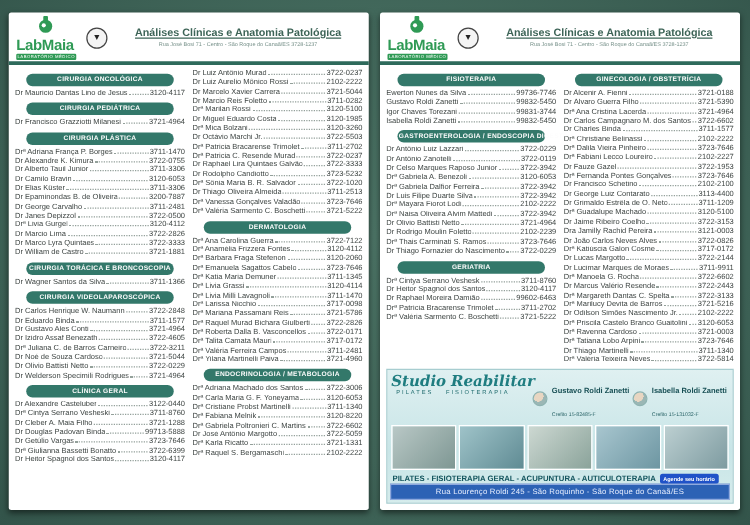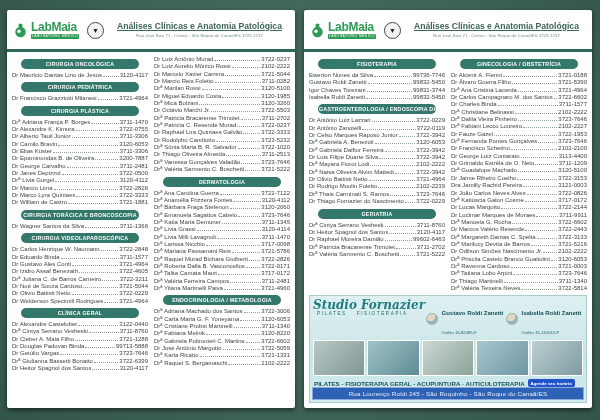--- a/index.html
+++ b/index.html
@@ -11,21 +11,21 @@
   .board{display:flex;gap:9px;padding:10px 7px;}
   .page{
     width:288px;height:398px;background:#ffffff;border-radius:2px;
     box-shadow:0 2px 5px rgba(0,0,0,.55);box-sizing:border-box;position:relative;
   }
   
   .page-header{
     display:flex;align-items:center;height:34px;padding:3px 6px 2px;
     border-bottom:3px solid #2e6a5b;box-sizing:content-box;
   }
-  .brand{display:flex;align-items:center;gap:3px;}
+  .brand{display:flex;align-items:center;gap:3px;flex-direction:column;}
   .flask{width:15px;height:15px;}
   .brand-text{display:flex;flex-direction:column;line-height:1;}
   .brand-name{font-size:12px;font-weight:bold;color:#2f9a55;letter-spacing:-.3px;}
   .brand-sub{font-size:3.4px;color:#fff;background:#2f9a55;text-align:center;
     padding:.6px 1px;margin-top:1px;letter-spacing:.4px;border-radius:1px;}
   .seal{width:15px;height:15px;border-radius:50%;border:1.4px solid #444;margin:0 6px 0 8px;
     display:flex;align-items:center;justify-content:center;background:#f4f4f4;}
   .seal-glyph{font-size:7px;color:#222;line-height:1;}
   .title-block{flex:1;text-align:center;line-height:1.15;}
   .page-title{font-size:8.6px;font-weight:bold;color:#3d6457;text-decoration:underline;}
@@ -749,21 +749,21 @@
     <div class="ad">
       <div class="ad-top">
         <div class="studio-logo">
           <div class="studio-line">
             <span class="studio-word">Studio</span>
             <svg class="figure-icon" viewBox="0 0 12 16">
               <circle cx="6" cy="2.2" r="1.8" fill="#1f7d80"></circle>
               <path d="M6 4 C 4 7, 8 9, 6 13" stroke="#1f7d80" stroke-width="1.6" fill="none"></path>
               <path d="M2 6 C 4 5.5, 8 5.5, 10 4" stroke="#e8923a" stroke-width="1.2" fill="none"></path>
             </svg>
-            <span class="studio-word">Fornazier</span>
+            <span class="studio-word">Reabilitar</span>
           </div>
           <div class="studio-tags">
             <span>PILATES</span>
             <span>FISIOTERAPIA</span>
           </div>
         </div>
         <div class="ad-names">
           <div class="ad-person">
             <span class="ad-avatar"></span>
             <span class="ad-person-text">

